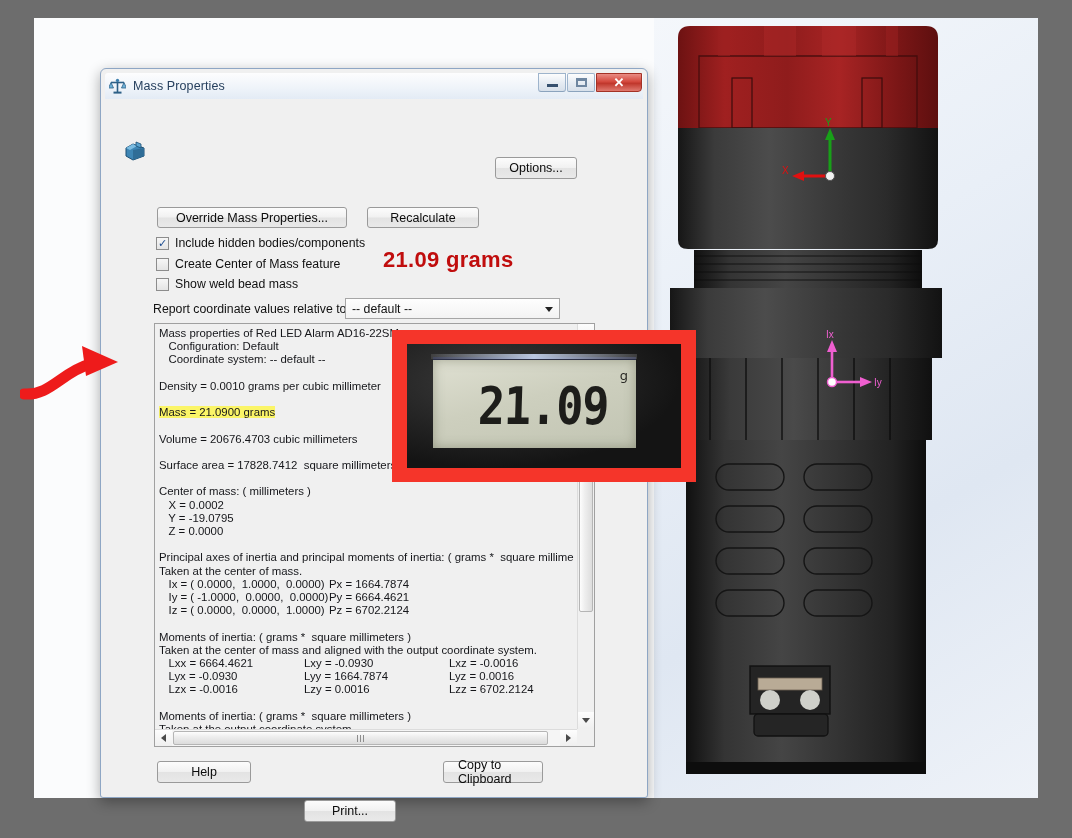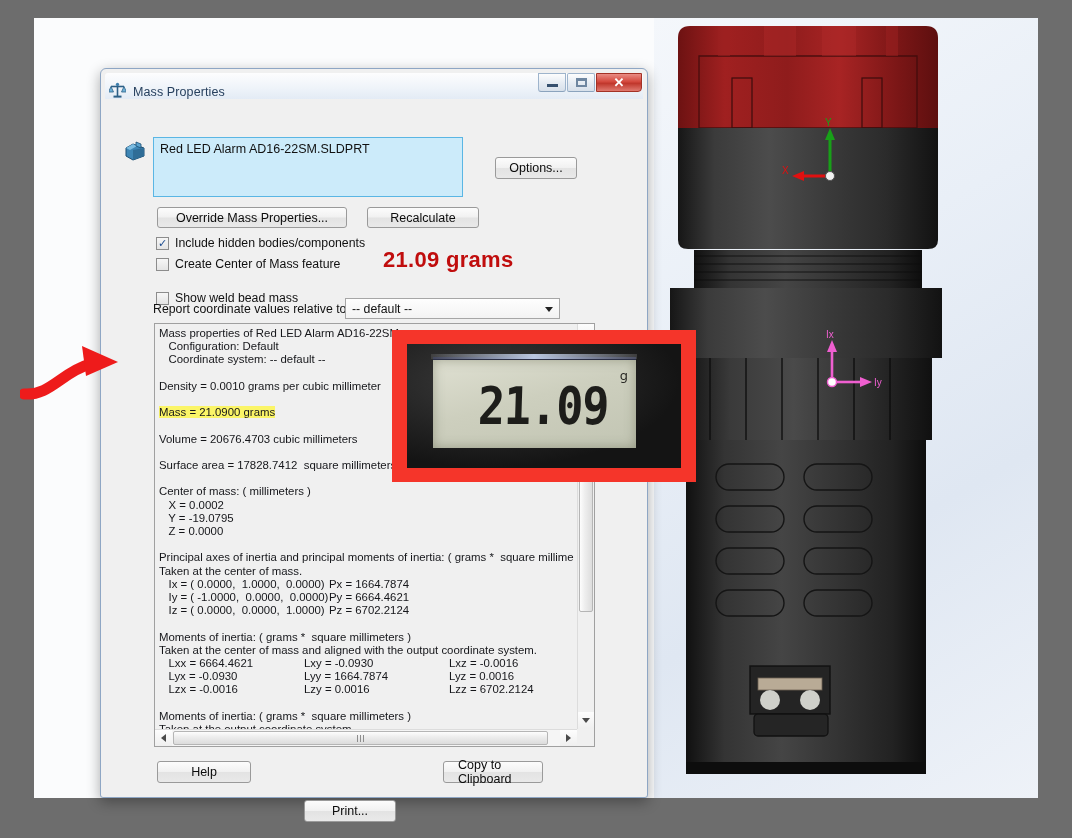--- a/index.html
+++ b/index.html
@@ -39,21 +39,21 @@
     padding: 4px;
   }
   #dialog-inner {
     position:absolute; left:4px; top:4px; right:4px; bottom:4px;
     background:#f0f0f0;
   }
   #titlebar {
     position: absolute; left: 0; top: 0; right: 0; height: 26px;
     background: linear-gradient(#fdfdfe,#eef3f9 60%,#e3ebf5);
     border-radius: 3px 3px 0 0;
-    display: flex; align-items: flex-end;
+    display: flex; align-items: center;
   }
   #titlebar .t-icon { margin-left: 4px; margin-right: 7px; display:flex; }
   #titlebar .t-text {
     font-size: 12.5px; color: #27405e; letter-spacing:.1px;
   }
   .wbtns { position:absolute; right:1px; top:0px; display:flex; gap:0px; }
   .wbtn {
     width: 28px; height: 19px;
     border:1px solid #9eb4cc; border-bottom-color:#8ba3bd;
     background: linear-gradient(#fdfdfd,#e6ecf3 52%,#d7e0ea);
@@ -108,21 +108,21 @@
   }
   .chk {
     width: 13px; height: 13px;
     border: 1px solid #8c8c8c;
     background: linear-gradient(#f6f6f6,#e4e4e4);
     display:flex;align-items:center;justify-content:center;
     font-size: 11px; color:#1b4b8f; line-height:1;
   }
   #chk1 { top: 137px; }
   #chk2 { top: 158px; }
-  #chk3 { top: 192px; }
+  #chk3 { top: 178px; }
 
   #report-label {
     position:absolute; left:48px; top:203px;
     font-size:12.3px; color:#111;
   }
   #coord-select {
     position:absolute; left:240px; top:199px; width:215px; height:21px;
     background: linear-gradient(#fefefe,#f3f3f3);
     border: 1px solid #a6a6a6;
     font-size: 12.3px; color:#111;
@@ -401,23 +401,20 @@
 
         <span id="part-icon">
           <svg width="24" height="24" viewBox="0 0 24 24">
             <polygon points="3,9 10,5 21,9 21,17 10,21 3,17" fill="#3e86b5" stroke="#1d4f74" stroke-width="1"></polygon>
             <polygon points="3,9 10,5 14,7 7,11" fill="#7dbde2"></polygon>
             <polygon points="10,21 10,11 21,9 21,17" fill="#2f6d97"></polygon>
             <polygon points="13,3 18,5 18,9 13,7" fill="#5ba4d0" stroke="#1d4f74" stroke-width=".8"></polygon>
           </svg>
         </span>
 
-        <div id="part-field">
-          <span>Red LED Alarm AD16-22SM.SLDPRT</span>
-        </div>
 
         <div class="btn" id="options-btn">
           <span>Options...</span>
         </div>
         <div class="btn" id="override-btn">
           <span>Override Mass Properties...</span>
         </div>
         <div class="btn" id="recalc-btn">
           <span>Recalculate</span>
         </div>

